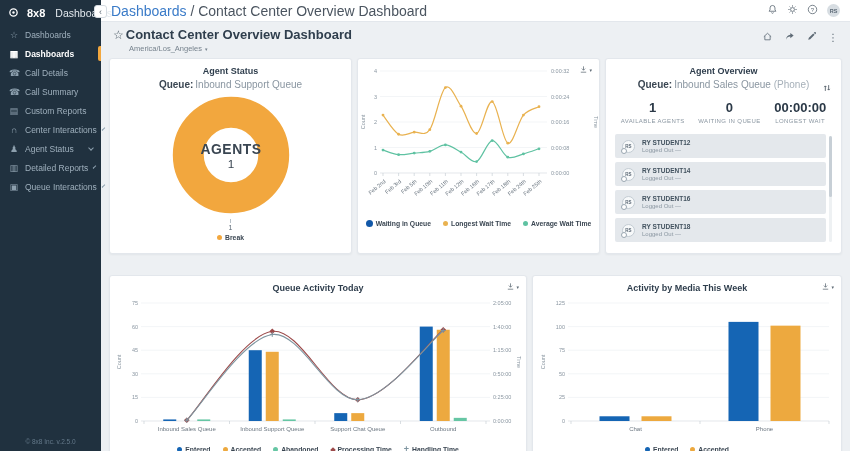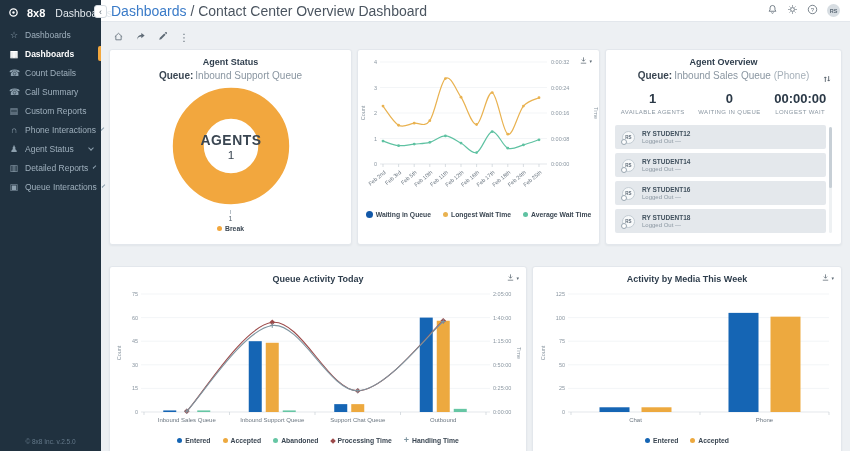--- a/index.html
+++ b/index.html
@@ -99,33 +99,33 @@
       <div class="nav-item">
         <span class="icn">☆</span>
         <span>Dashboards</span>
       </div>
       <div class="nav-item active">
         <span class="icn">▦</span>
         <span>Dashboards</span>
       </div>
       <div class="nav-item">
         <span class="icn">☎</span>
-        <span>Count Details</span>
+        <span>Call Details</span>
       </div>
       <div class="nav-item">
         <span class="icn">☎</span>
         <span>Call Summary</span>
       </div>
       <div class="nav-item">
         <span class="icn">▤</span>
         <span>Custom Reports</span>
       </div>
       <div class="nav-item">
         <span class="icn">∩</span>
-        <span>Phone Interactions</span>
+        <span>Center Interactions</span>
         <span class="chev"></span>
       </div>
       <div class="nav-item">
         <span class="icn">♟</span>
         <span>Agent Status</span>
         <span class="chev"></span>
       </div>
       <div class="nav-item">
         <span class="icn">▥</span>
         <span>Detailed Reports</span>
@@ -156,20 +156,27 @@
           </svg></span>
       <span><svg width="11" height="11" viewBox="0 0 12 12">
             <circle cx="6" cy="6" r="4.6" fill="none" stroke="currentColor" stroke-width=".9"></circle>
             <text x="6" y="8.3" text-anchor="middle" font-size="6.5" fill="currentColor">?</text>
           </svg></span>
       <span class="avatar">RS</span>
     </div>
   </header>
 
   <div class="page-head">
+    <div>
+      <span class="star">☆</span><h1 class="page-title">Contact Center Overview Dashboard</h1>
+      <div class="tz-row">
+          <span>America/Los_Angeles</span>
+          <span class="tz-caret">▾</span>
+        </div>
+    </div>
     <div class="head-icons">
       <span><svg width="11" height="11" viewBox="0 0 12 12" fill="none" stroke="currentColor" stroke-width=".9">
             <path d="M2 6.2 6 2.5l4 3.7"></path>
             <path d="M3.1 5.4v4.2h5.8V5.4"></path>
           </svg></span>
       <span><svg width="11" height="11" viewBox="0 0 12 12" fill="currentColor">
             <path d="M6.9 2.1 10.5 5 6.9 7.9V6.1C4.5 6.1 3.1 7.3 2.2 9.5c.2-3.3 2-5.2 4.7-5.4z"></path>
           </svg></span>
       <span><svg width="11" height="11" viewBox="0 0 12 12" fill="currentColor">
             <path d="M2.4 9.6l.7-2.2 4.8-4.8 1.5 1.5-4.8 4.8zM8.5 2l1.5 1.5.6-.6a1 1 0 0 0-1.5-1.5z"></path>

